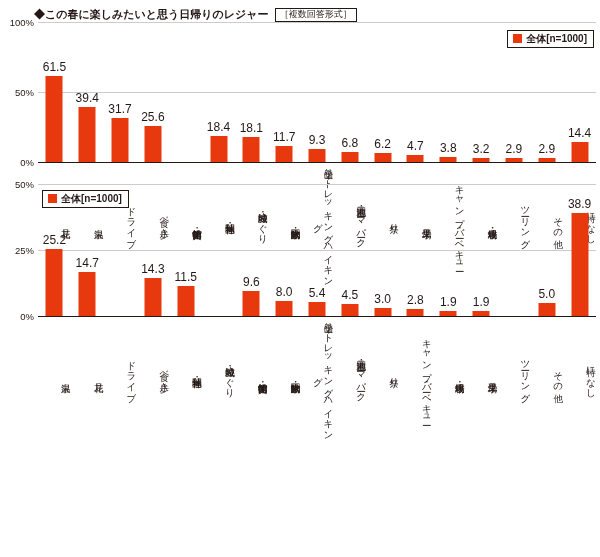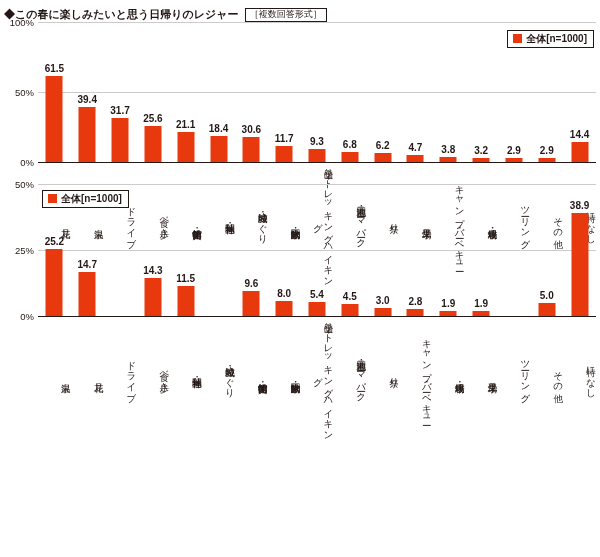--- a/index.html
+++ b/index.html
@@ -17,20 +17,21 @@
   .panel {
     position: relative;
     width: 600px;
   }
   .panel-title {
     font-size: 11px;
     font-weight: bold;
     color: #231815;
     padding: 7px 0 0 4px;
     white-space: nowrap;
+    margin-left: 30px;
   }
   .title-box {
     display: inline-block;
     border: 1px solid #231815;
     padding: 1px 4px 2px 4px;
     margin-left: 3px;
     font-weight: normal;
     font-size: 9px;
     line-height: 1;
     vertical-align: 1px;
@@ -83,22 +84,22 @@
     bottom: 0;
     left: 50%;
     transform: translateX(-50%);
     background: #e8380d;
     width: 17px;
   }
   .bar-value {
     position: absolute;
     left: 50%;
     transform: translateX(-50%);
-    font-size: 10px;
-    font-weight: bold;
+    font-size: 12px;
+    font-weight: normal;
     color: #231815;
     white-space: nowrap;
   }
   .cat-labels {
     position: absolute;
     left: 34px;
     right: 4px;
   }
   .cat {
     position: absolute;
@@ -160,31 +161,27 @@
             <div class="bar-value" style="bottom: 57.16px;">39.4</div>
           </div>
           <div class="barcol" style="left: 11.7647%; width: 5.88235%;">
             <div class="bar" style="height: 44.38px; background: rgb(232, 56, 13);"></div>
             <div class="bar-value" style="bottom: 46.38px;">31.7</div>
           </div>
           <div class="barcol" style="left: 17.6471%; width: 5.88235%;">
             <div class="bar" style="height: 35.84px; background: rgb(232, 56, 13);"></div>
             <div class="bar-value" style="bottom: 37.84px;">25.6</div>
           </div>
-          <div class="barcol" style="left: 23.5294%; width: 5.88235%;">
-            <div class="bar" style="height: 29.54px; background: rgb(232, 56, 13);"></div>
-            <div class="bar-value" style="bottom: 31.54px;">21.1</div>
-          </div>
           <div class="barcol" style="left: 29.4118%; width: 5.88235%;">
             <div class="bar" style="height: 25.76px; background: rgb(232, 56, 13);"></div>
             <div class="bar-value" style="bottom: 27.76px;">18.4</div>
           </div>
           <div class="barcol" style="left: 35.2941%; width: 5.88235%;">
             <div class="bar" style="height: 25.34px; background: rgb(232, 56, 13);"></div>
-            <div class="bar-value" style="bottom: 27.34px;">30.6</div>
+            <div class="bar-value" style="bottom: 27.34px;">18.1</div>
           </div>
           <div class="barcol" style="left: 41.1765%; width: 5.88235%;">
             <div class="bar" style="height: 16.38px; background: rgb(232, 56, 13);"></div>
             <div class="bar-value" style="bottom: 18.38px;">11.7</div>
           </div>
           <div class="barcol" style="left: 47.0588%; width: 5.88235%;">
             <div class="bar" style="height: 13.02px; background: rgb(232, 56, 13);"></div>
             <div class="bar-value" style="bottom: 15.02px;">9.3</div>
           </div>
           <div class="barcol" style="left: 52.9412%; width: 5.88235%;">

